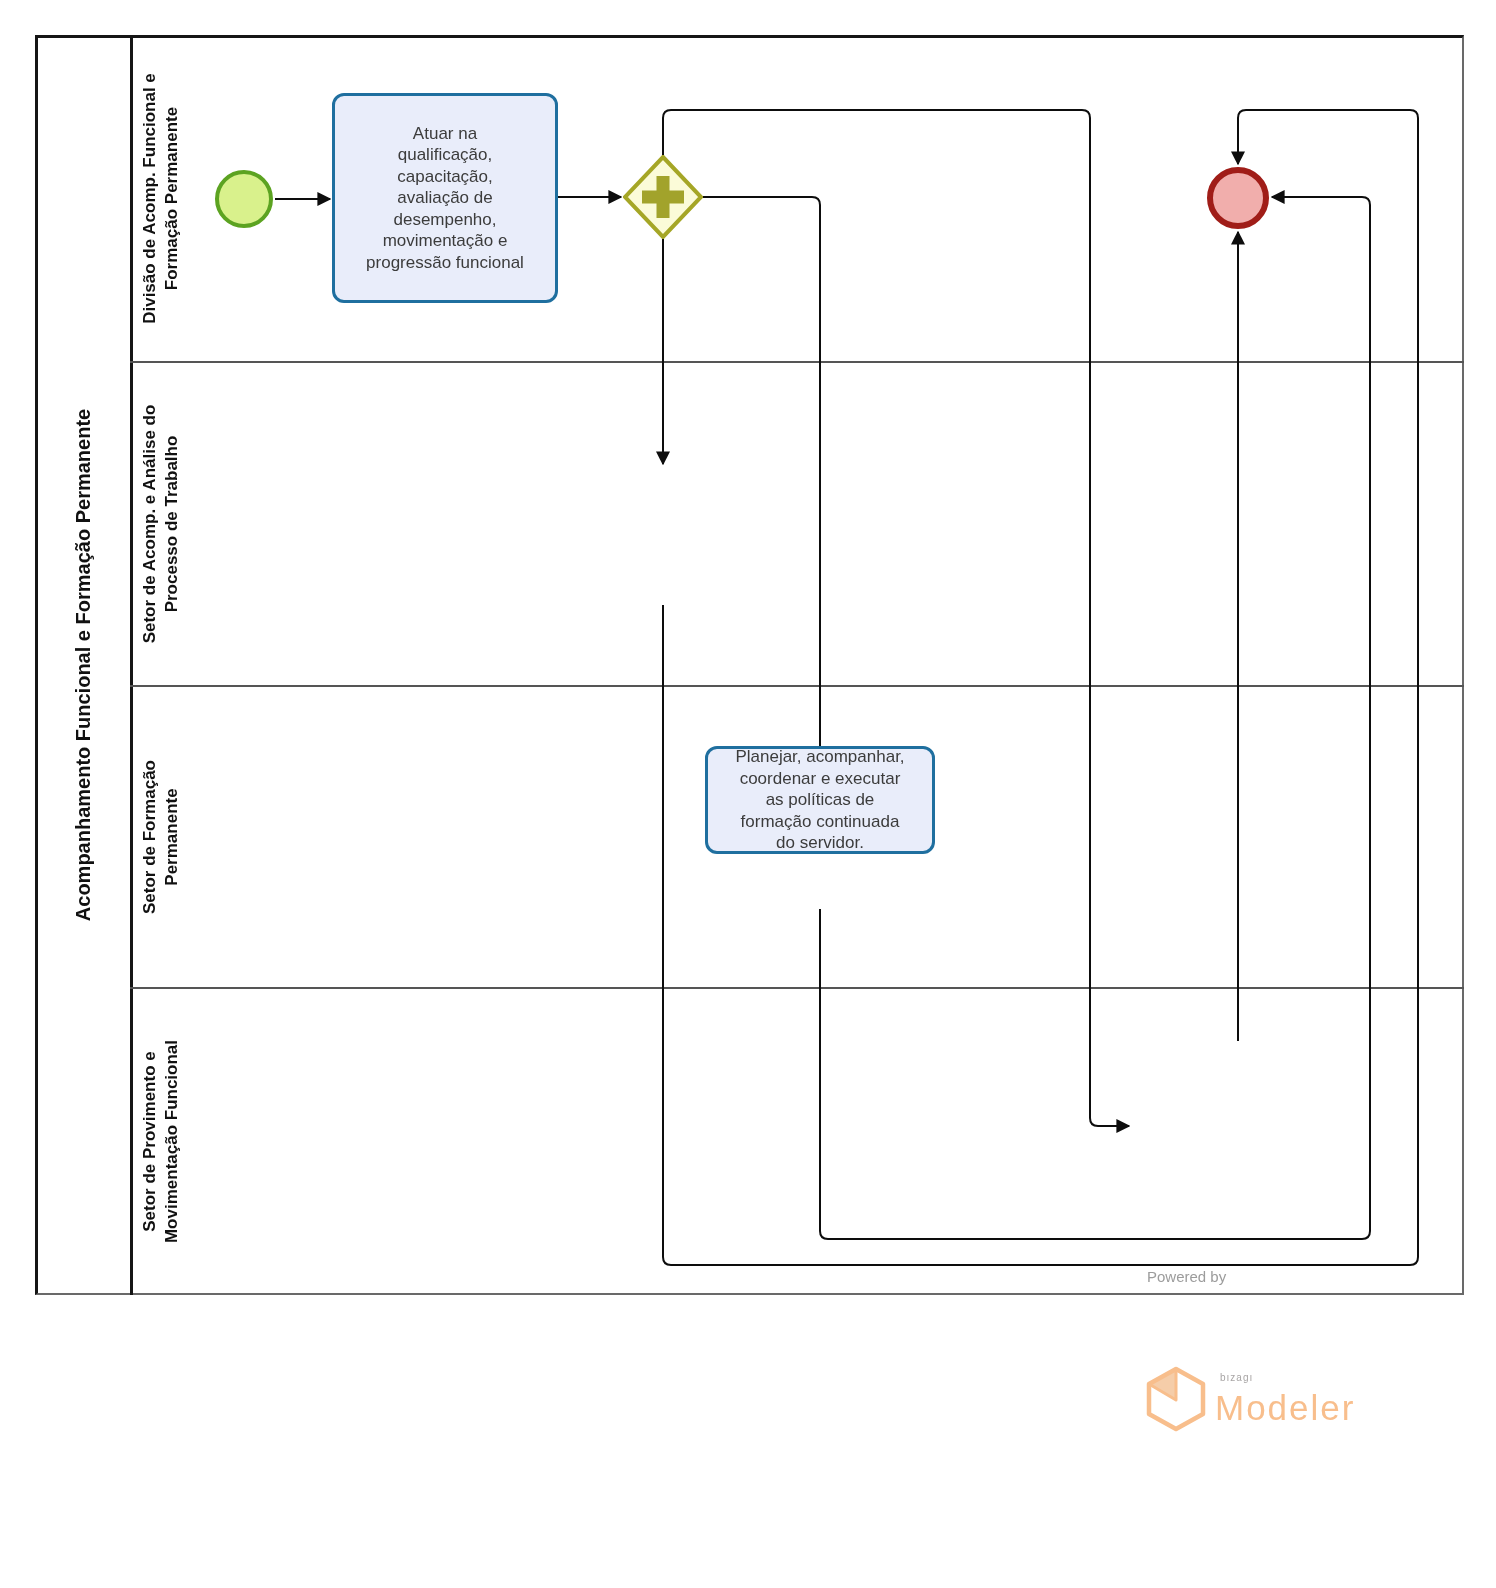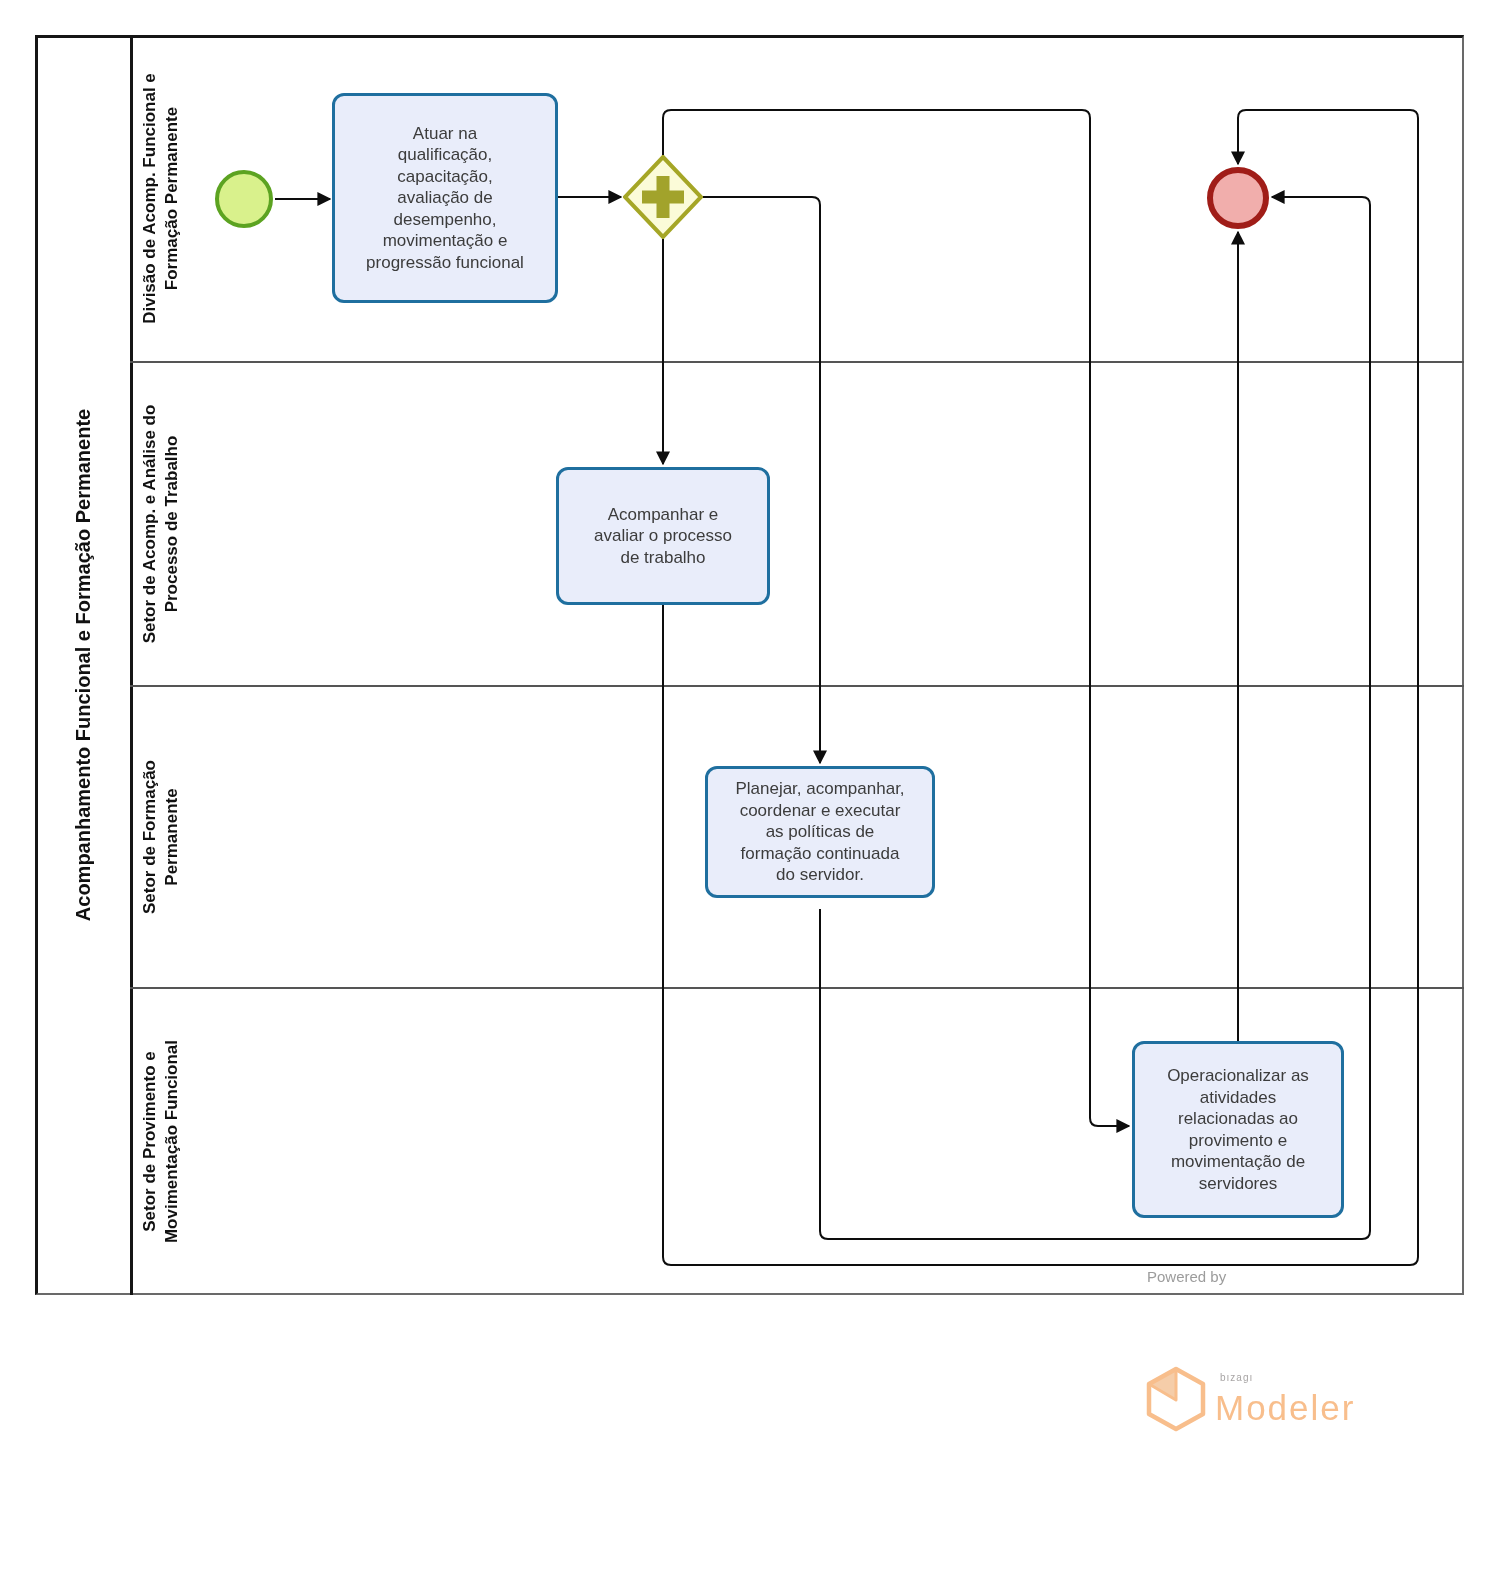--- a/index.html
+++ b/index.html
@@ -125,42 +125,29 @@
 desempenho,
 movimentação e
 progressão funcional</span>
   </div>
 
   <svg class="gateway" width="80" height="84" viewBox="0 0 80 84">
     <polygon class="gw-diamond" points="40,2 78,42 40,82 2,42"></polygon>
     <path class="gw-plus" d="M40 21 V63 M19 42 H61"></path>
   </svg>
 
-  <div class="task" style="left:556px;top:467px;width:214px;height:138px">
-    <span class="prewrap">Acompanhar e
-avaliar o processo
-de trabalho</span>
-  </div>
 
-  <div class="task" style="left:705px;top:766px;width:230px;height:132px">
+  <div class="task" style="left:705px;top:746px;width:230px;height:108px">
     <span class="prewrap">Planejar, acompanhar,
 coordenar e executar
 as políticas de
 formação continuada
 do servidor.</span>
   </div>
 
-  <div class="task" style="left:1132px;top:1041px;width:212px;height:177px">
-    <span class="prewrap">Operacionalizar as
-atividades
-relacionadas ao
-provimento e
-movimentação de
-servidores</span>
-  </div>
 
   <div class="event end-event"></div>
 
   <div class="powered-by">Powered by</div>
   <svg class="logo-hex" width="60" height="66" viewBox="0 0 60 66">
     <polygon class="hex-flap" points="3,18 30,3 30,34"></polygon>
     <polygon class="hex-outline" points="30,3 57,18 57,48 30,63 3,48 3,18"></polygon>
   </svg>
   <div class="brand-bizagi">bızagı</div>
   <div class="brand-modeler">Modeler</div>

